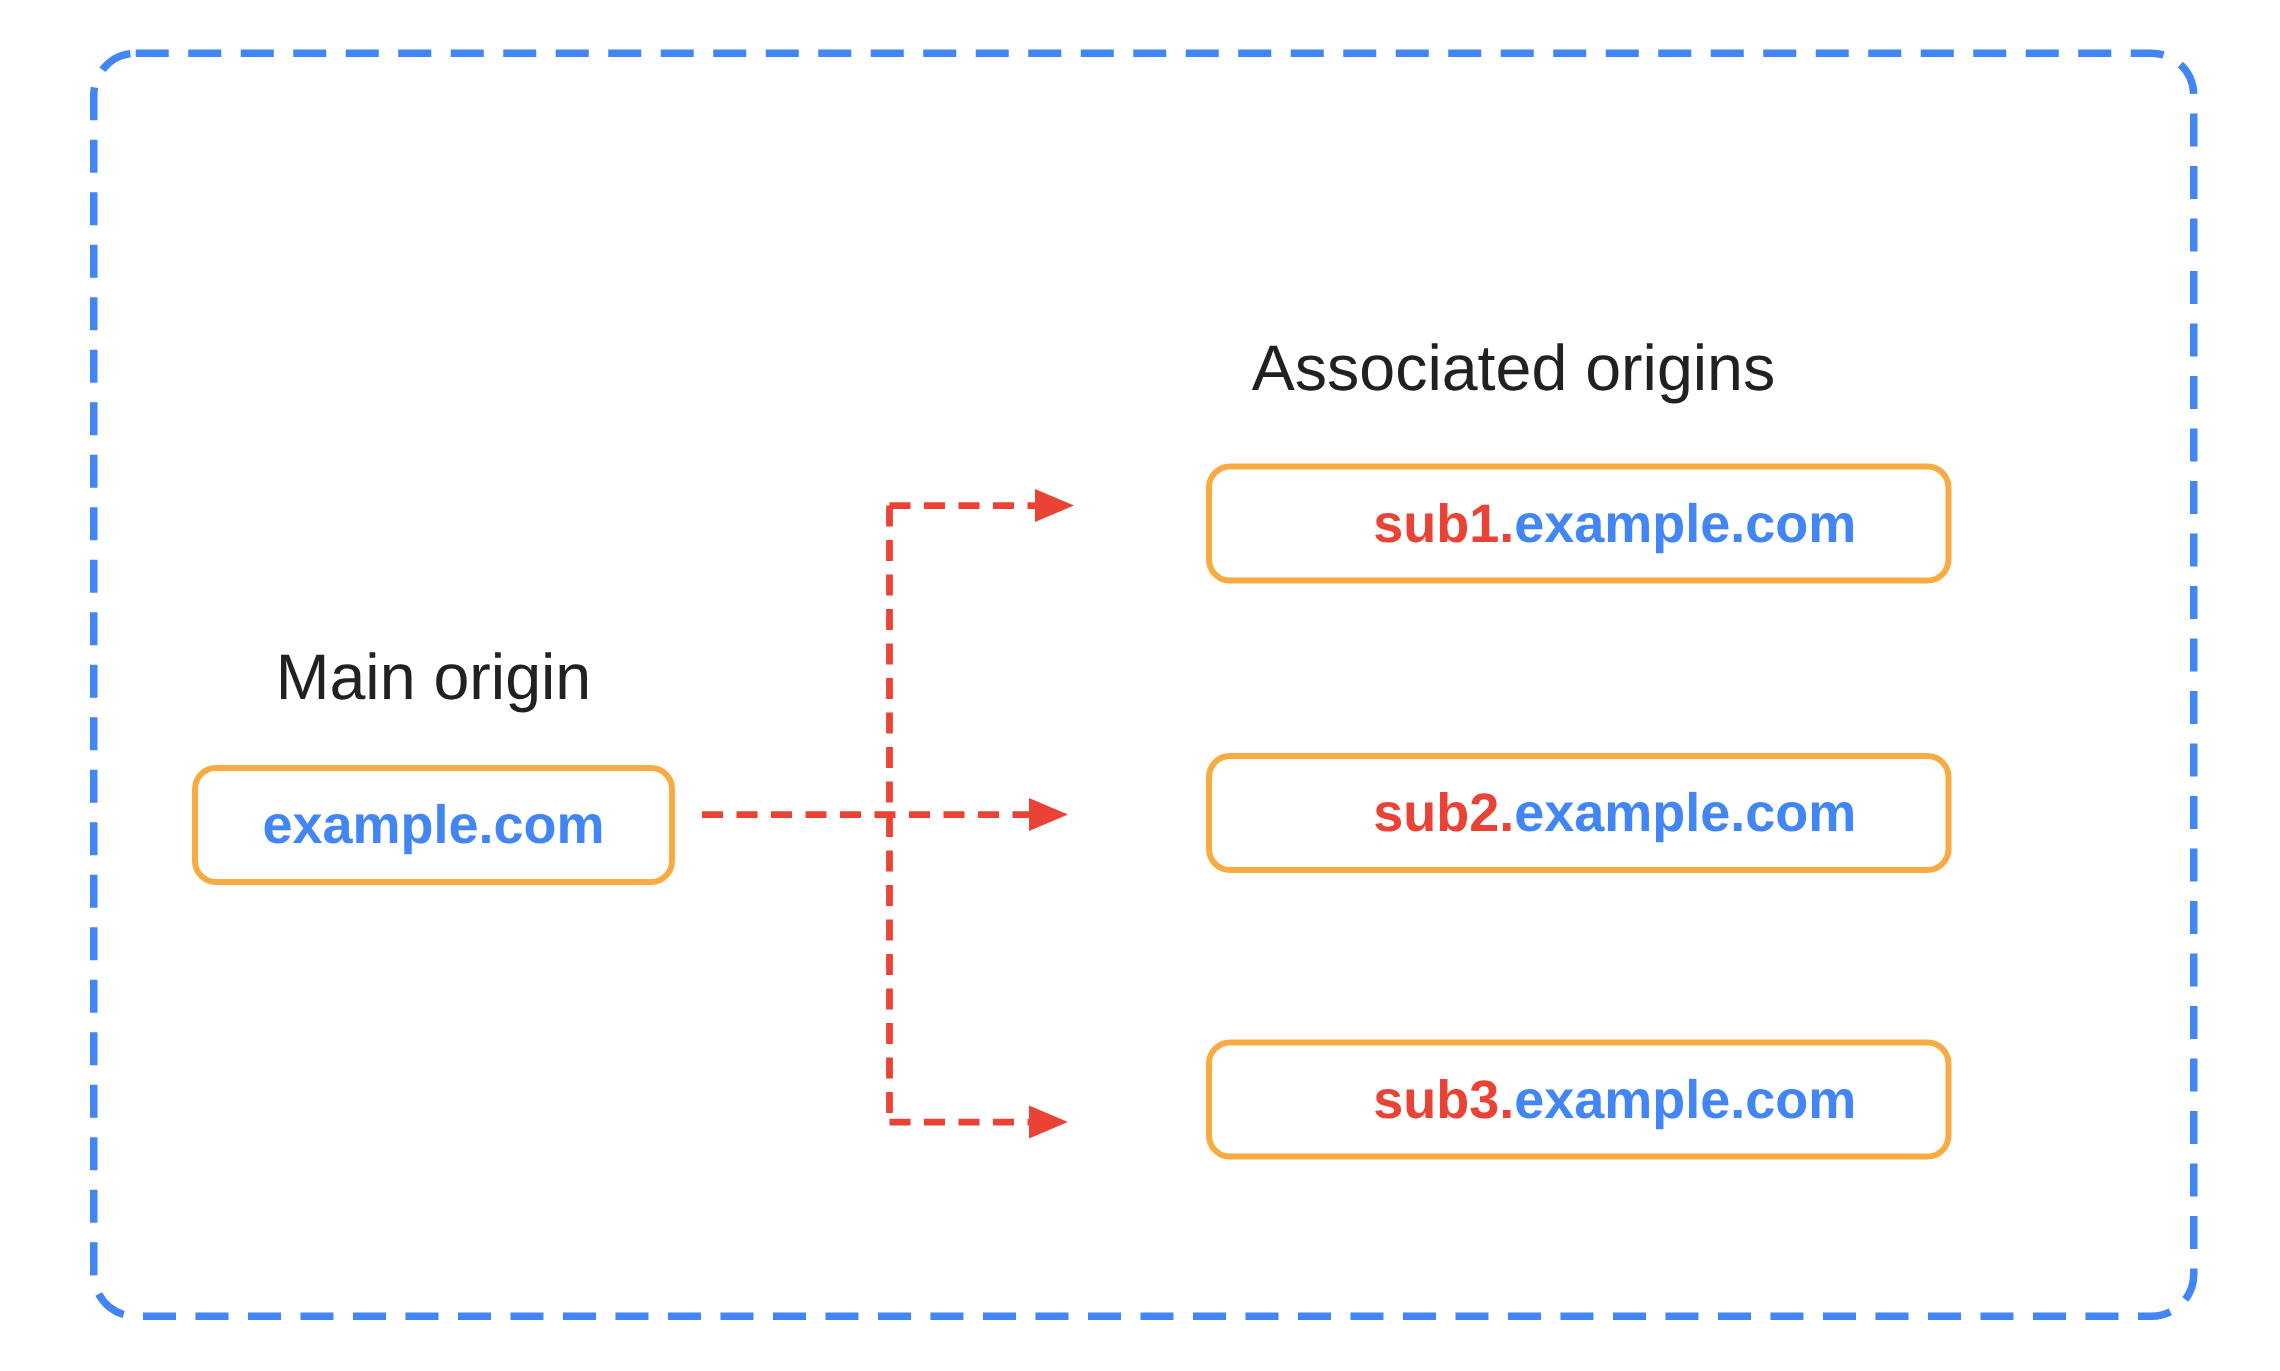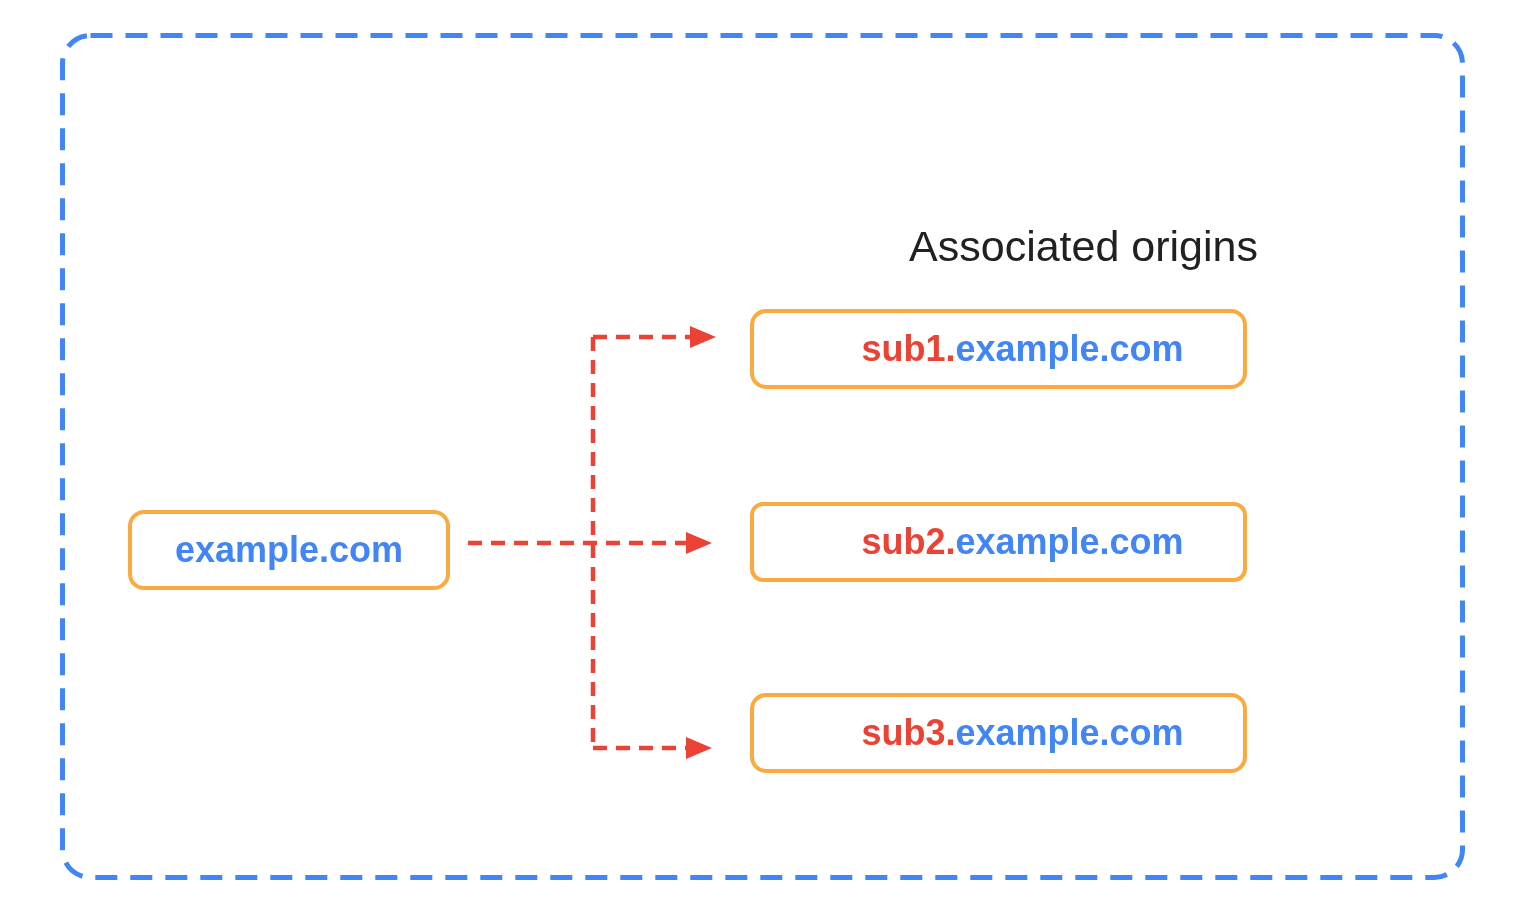--- a/index.html
+++ b/index.html
@@ -46,21 +46,21 @@
     width: 1400px;
     margin: 0;
     text-align: center;
     font-size: 46px;
     font-weight: 700;
     color: var(--ink, #212121);
     letter-spacing: 0.5px;
   }
   .label {
     position: absolute;
-    text-align: right;
+    text-align: center;
     font-size: 43px;
     font-weight: 400;
     color: var(--ink, #212121);
   }
   .assoc-label {
     left: 760px;
     top: 222px;
     width: 498px;
   }
   .main-label {
@@ -81,27 +81,27 @@
     font-weight: 700;
     white-space: nowrap;
   }
   .main-box {
     left: 128px;
     top: 510px;
     width: 322px;
     height: 80px;
   }
   .sub-box {
-    left: 750px;
+    left: 804px;
     width: 497px;
     height: 80px;
     padding-left: 48px;
   }
   .sub1 { top: 309px; }
-  .sub2 { top: 502px; border-radius: 13px; }
+  .sub2 { top: 502px; }
   .sub3 { top: 693px; }
   .domain-blue { color: var(--domain-blue, #4285F4); text-align: center; }
   .domain-red  { color: var(--subdomain-red, #EA4335); }
 </style>
 </head>
 <body>
 
 <div class="canvas">
 
   <svg class="overlay" viewBox="0 0 1520 914" xmlns="http://www.w3.org/2000/svg" aria-hidden="true">
@@ -113,20 +113,21 @@
       <path class="arrow-line" d="M593 748 H686"></path>
       <polygon class="arrow-head" points="690,326 690,348 716,337"></polygon>
       <polygon class="arrow-head" points="686,532 686,554 712,543"></polygon>
       <polygon class="arrow-head" points="686,737 686,759 712,748"></polygon>
     </g>
   </svg>
 
 
   <div class="label assoc-label">Associated origins</div>
 
+  <div class="label main-label">Main origin</div>
 
   <div class="origin-box main-box">
     <span class="domain-blue">example.com</span>
   </div>
 
   <div class="origin-box sub-box sub1">
     <span class="domain-red">sub1.</span>
       <span class="domain-blue">example.com</span>
   </div>
 

